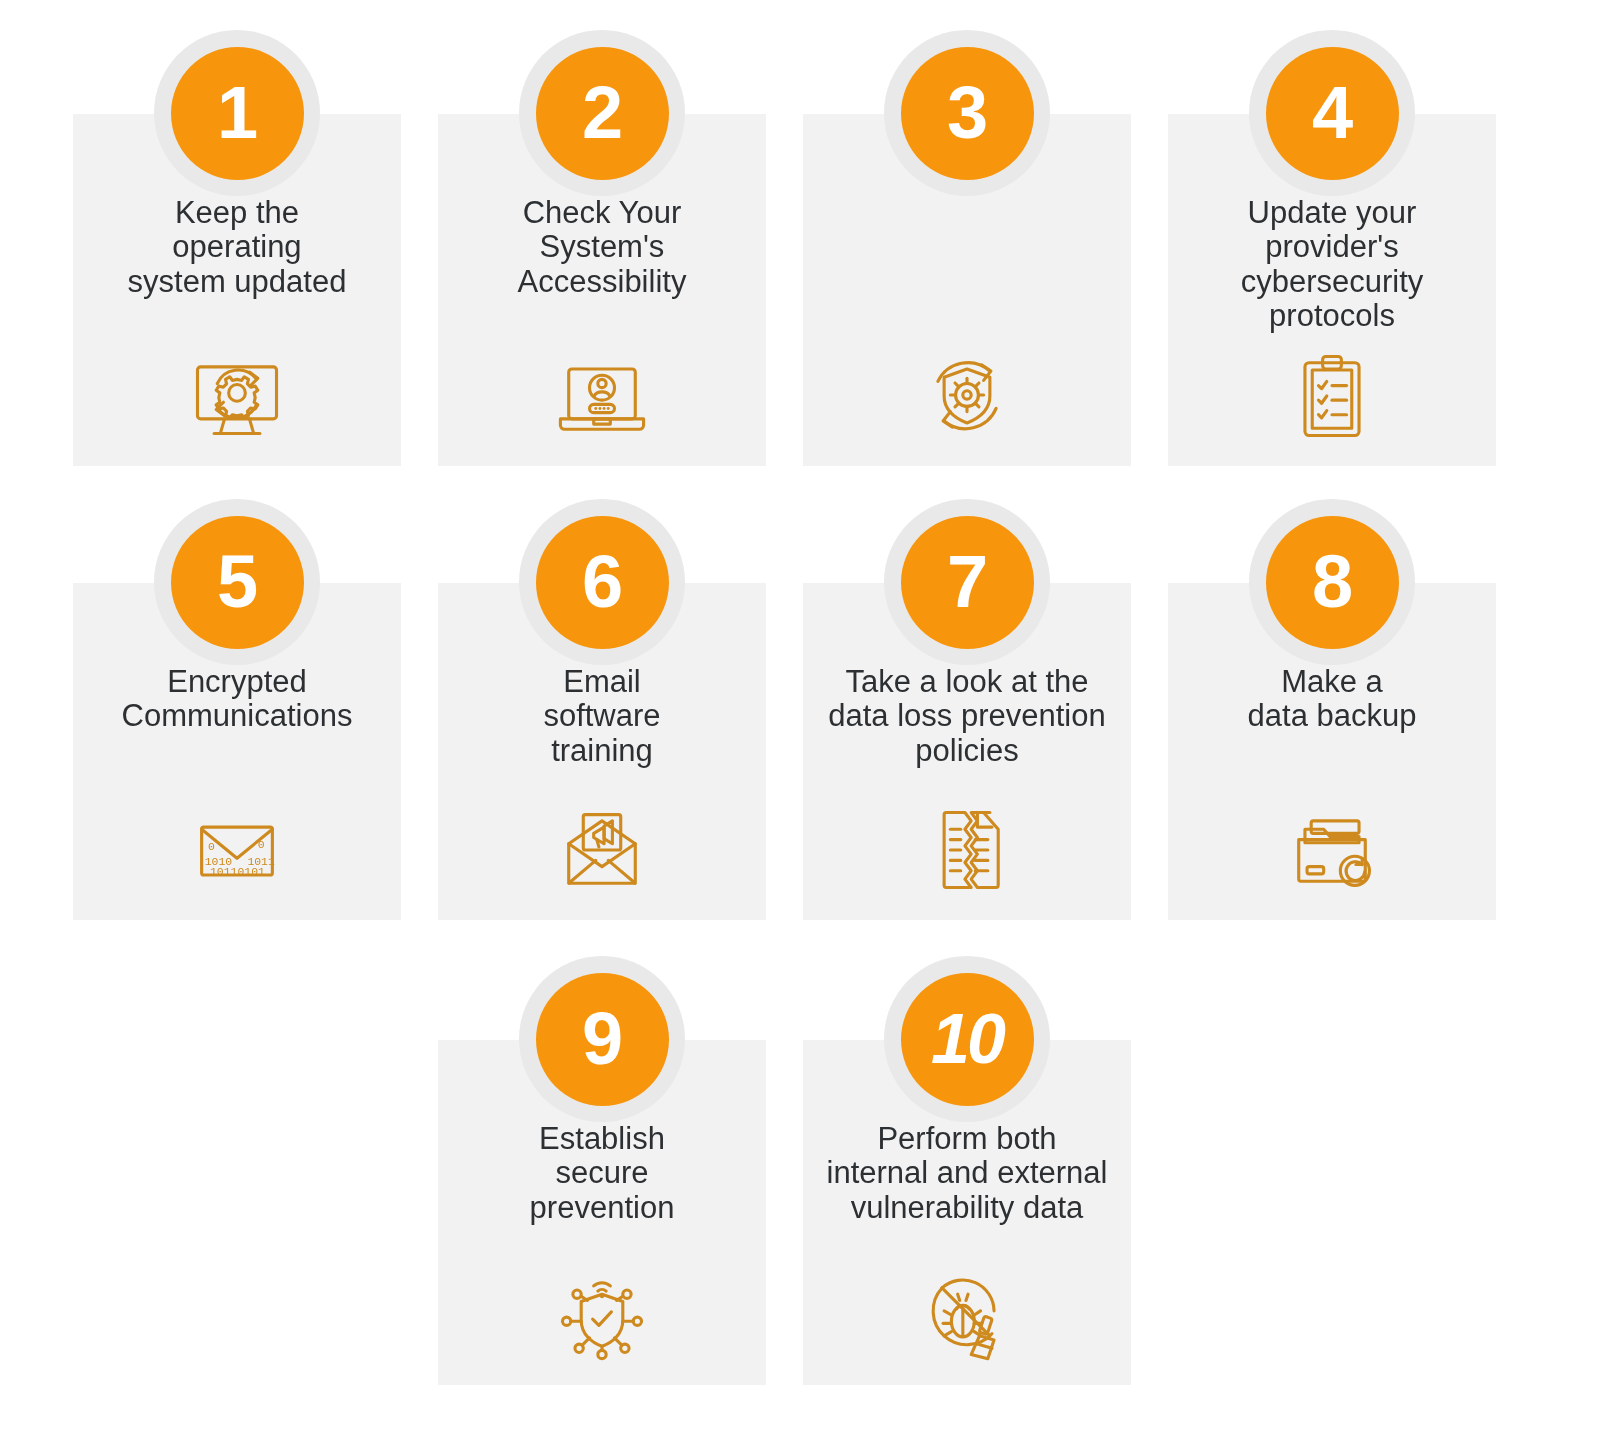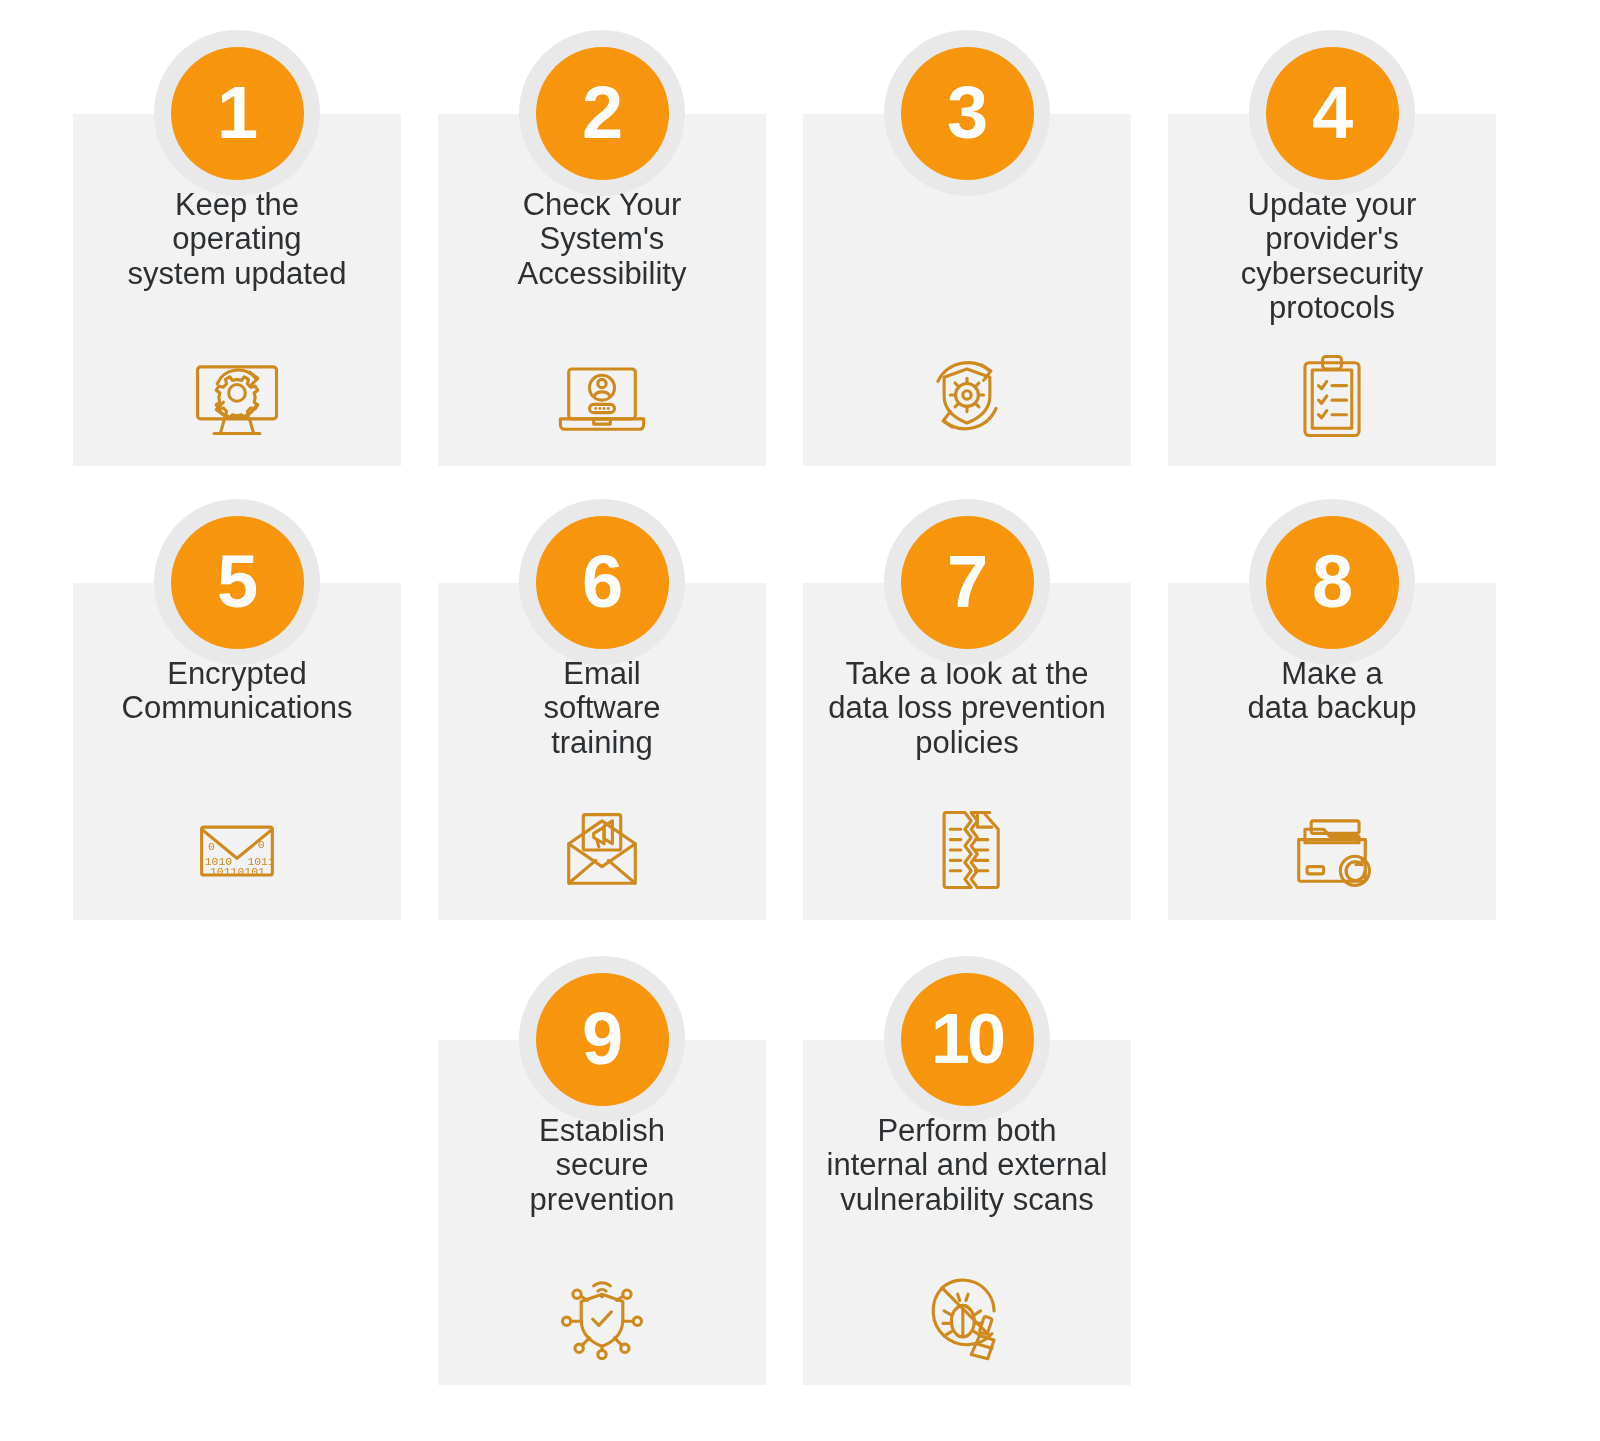--- a/index.html
+++ b/index.html
@@ -50,31 +50,31 @@
     display:flex;align-items:center;justify-content:center;
   }
   .badge .num{
     color:#FFFFFF;
     font-size:74px;
     font-weight:600;
     line-height:1;
     letter-spacing:-1px;
     font-family:"Liberation Sans","DejaVu Sans",sans-serif;
   }
-  .badge .num.two-digit{font-size:70px;letter-spacing:-3px;}
+  .badge .num.two-digit{font-size:70px;letter-spacing:-3px;font-style:italic;}
 
   .title{
     text-align:center;
     color:#2D3033;
     font-size:31px;
     line-height:1.11;
     font-weight:400;
     letter-spacing:0px;
     white-space:pre-line;
-    margin:0;
+    margin:8px;
   }
 
   .icon-wrap{
     margin-top:auto;
     margin-bottom:18px;
     width:112px;height:104px;
     display:flex;align-items:center;justify-content:center;
   }
   .icon-wrap svg{width:100%;height:100%;display:block;}
   .ic{fill:none;stroke:#CE8A1E;stroke-width:3;stroke-linecap:round;stroke-linejoin:round;}
@@ -324,21 +324,21 @@
     </div>
 
     <div class="card h-low">
       <div class="badge">
         <div class="disc">
           <span class="num two-digit">10</span>
         </div>
       </div>
       <p class="title">Perform both
 internal and external
-vulnerability scans</p>
+vulnerability data</p>
       <div class="icon-wrap">
         <svg viewBox="0 0 100 100" aria-hidden="true">
           <path class="ic" d="M26 24 A30 30 0 1 0 74 68"></path>
           <path class="ic" d="M26 24 A30 30 0 0 1 76 46"></path>
           <line class="ic" x1="26" y1="24" x2="72" y2="70"></line>
           <ellipse class="ic" cx="46" cy="56" rx="11" ry="15"></ellipse>
           <path class="ic" d="M40 44 a7 7 0 0 1 12 0"></path>
           <line class="ic" x1="43" y1="36" x2="41" y2="30"></line>
           <line class="ic" x1="49" y1="36" x2="51" y2="30"></line>
           <line class="ic" x1="46" y1="44" x2="46" y2="70"></line>

